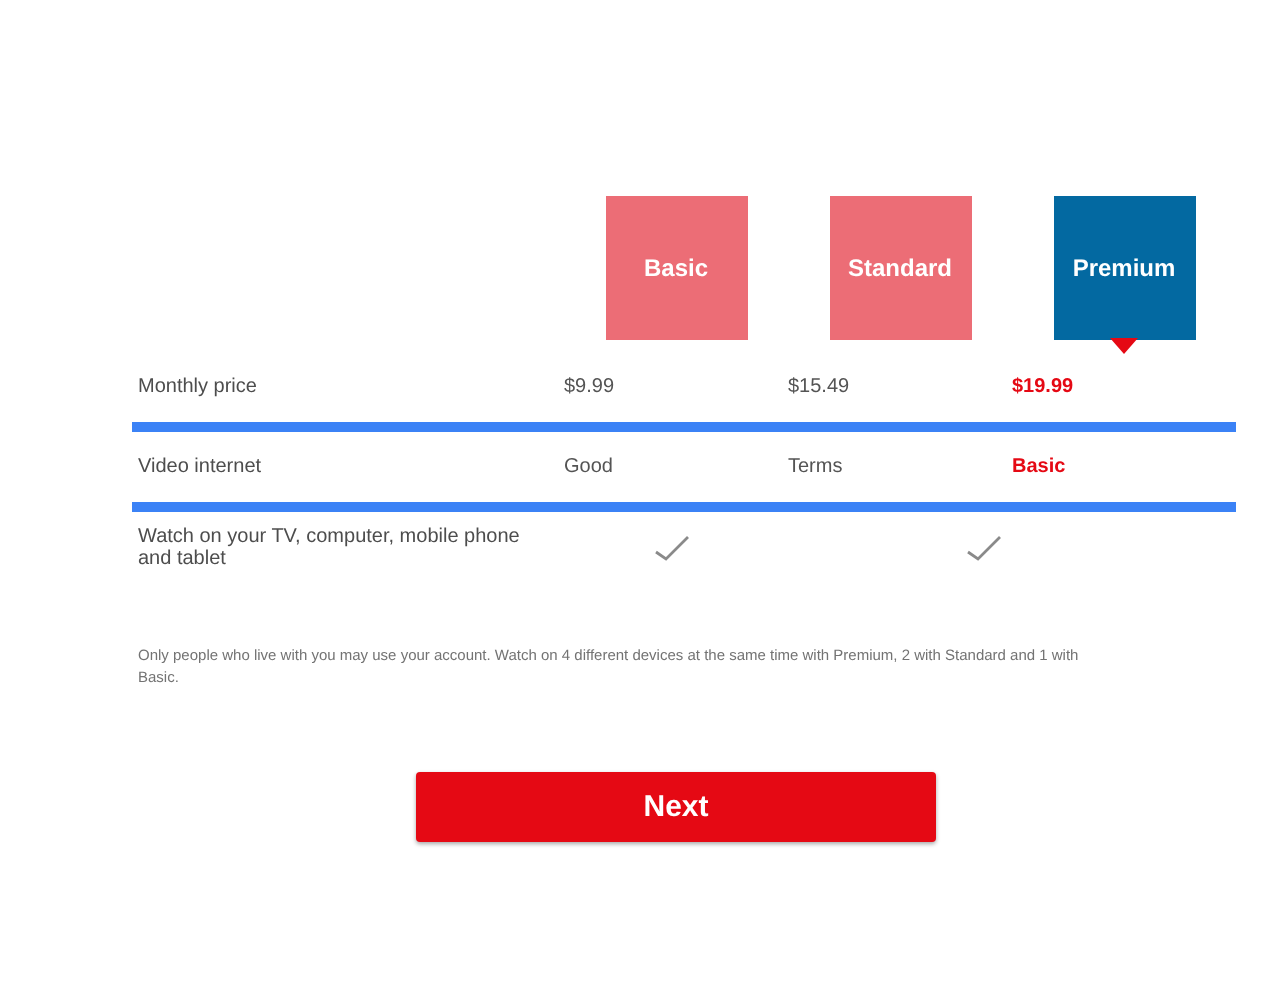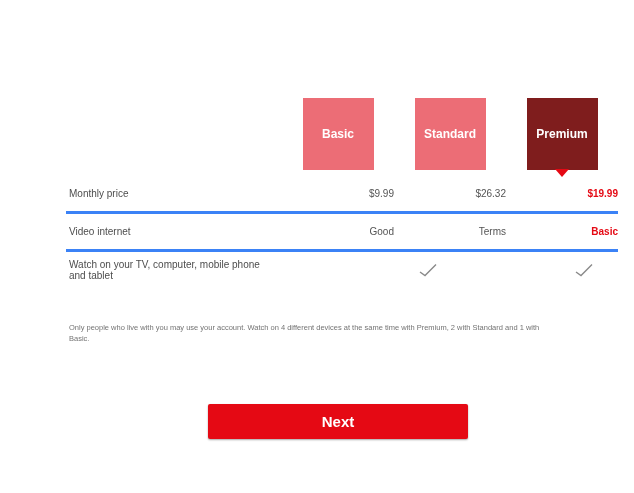--- a/index.html
+++ b/index.html
@@ -24,53 +24,53 @@
   .header-row{height:78px;align-items:start;}
   .plan-card{
     width:71px;height:72px;
     margin:0 auto;
     display:flex;align-items:center;justify-content:center;
     color:#fff;font-size:12px;font-weight:bold;
     position:relative;
     cursor:pointer;
   }
   .plan-card.unselected{background:#ec6d76;}
-  .plan-card.selected{background:#7f1d1d;}
+  .plan-card.selected{background:#0369a1;}
   .card-pointer{
     position:absolute;
     bottom:-7px;left:50%;margin-left:-7px;
     width:0;height:0;
     border-left:7px solid transparent;
     border-right:7px solid transparent;
     border-top:8px solid #e50914;
   }
-  .feature-row{height:35px;border-bottom:3px solid #3b82f6;}
+  .feature-row{height:35px;border-bottom:5px solid #3b82f6;}
   .feature-row.last{height:36px;border-bottom:none;gap:44px;}
   .row-label{
     font-size:10px;color:#4d4d4d;
     padding-left:3px;padding-right:14px;
     line-height:11.5px;
   }
   .cell{
-    text-align:right;font-size:10px;color:#545454;
+    text-align:left;font-size:10px;color:#545454;
   }
   .cell.premium{color:#e50914;font-weight:bold;}
   .check-icon{display:inline-block;vertical-align:middle;}
 
   
   .fine-print{
     position:absolute;left:69px;top:323px;width:474px;
     font-size:7.5px;line-height:10.5px;color:#737373;
   }
   .fine-print p{margin:0 0 8px 0;}
   .terms-link{color:#4d9fd9;text-decoration:none;cursor:pointer;}
 
   
   .next-button{
-    position:absolute;left:208px;top:404px;
+    position:absolute;left:208px;top:386px;
     width:260px;height:35px;
     background:#e50914;border:none;border-radius:2px;
     color:#fff;font-size:15px;font-weight:bold;
     font-family:"Liberation Sans", sans-serif;
     box-shadow:0 1px 2px rgba(0,0,0,0.35);
     cursor:pointer;
   }
 </style>
 </head>
 <body>
@@ -95,21 +95,21 @@
         <div class="plan-card selected">
           <span>Premium</span>
           <span class="card-pointer"></span>
         </div>
       </div>
     </div>
 
     <div class="grid-row feature-row">
       <div class="row-label">Monthly price</div>
       <div class="cell">$9.99</div>
-      <div class="cell">$26.32</div>
+      <div class="cell">$15.49</div>
       <div class="cell premium">$19.99</div>
     </div>
 
     <div class="grid-row feature-row">
       <div class="row-label">Video internet</div>
       <div class="cell">Good</div>
       <div class="cell">Terms</div>
       <div class="cell premium">Basic</div>
     </div>
 

